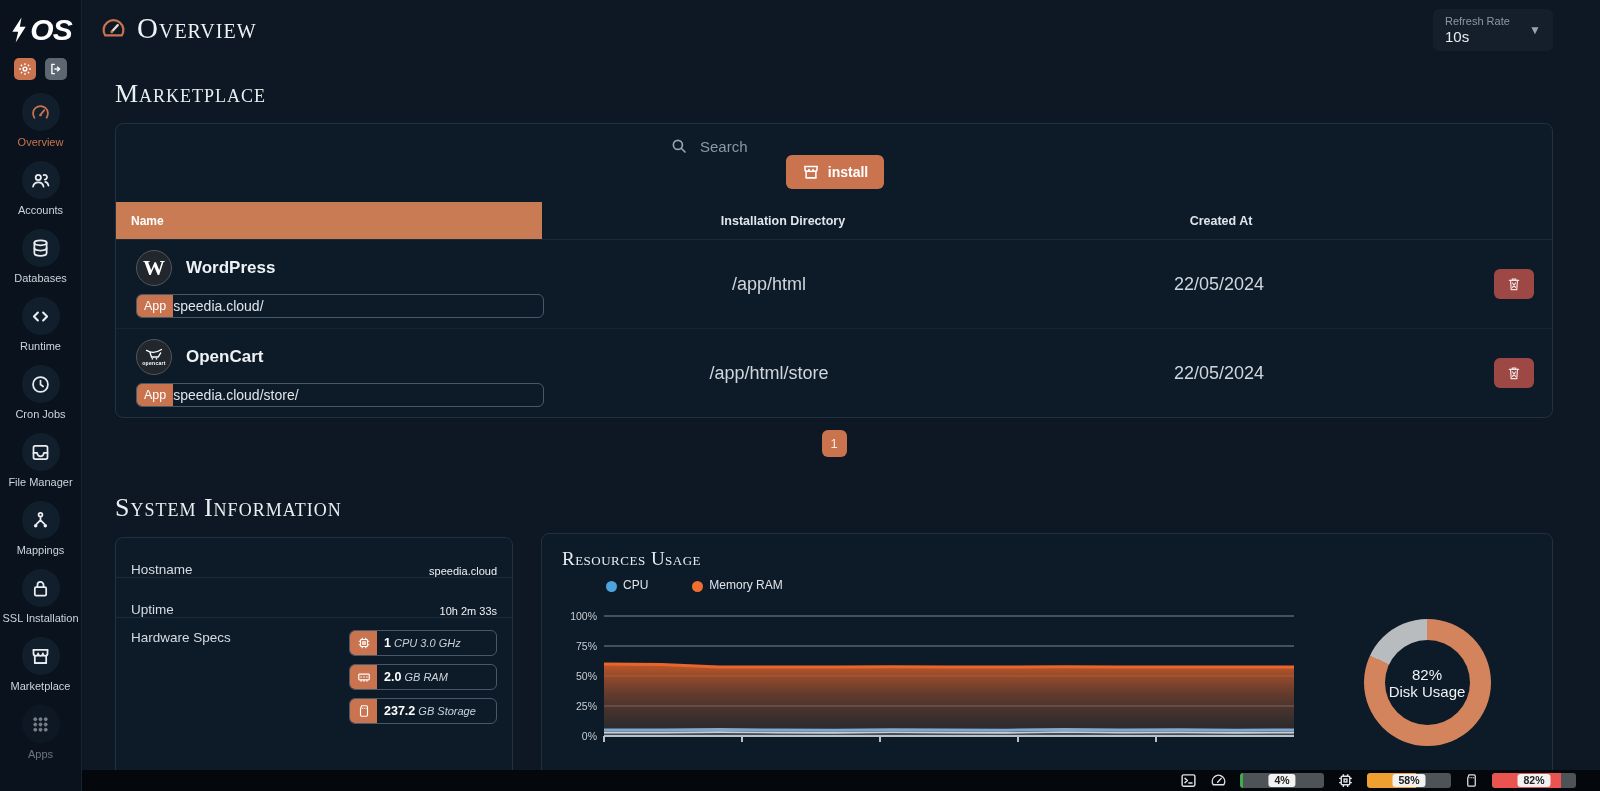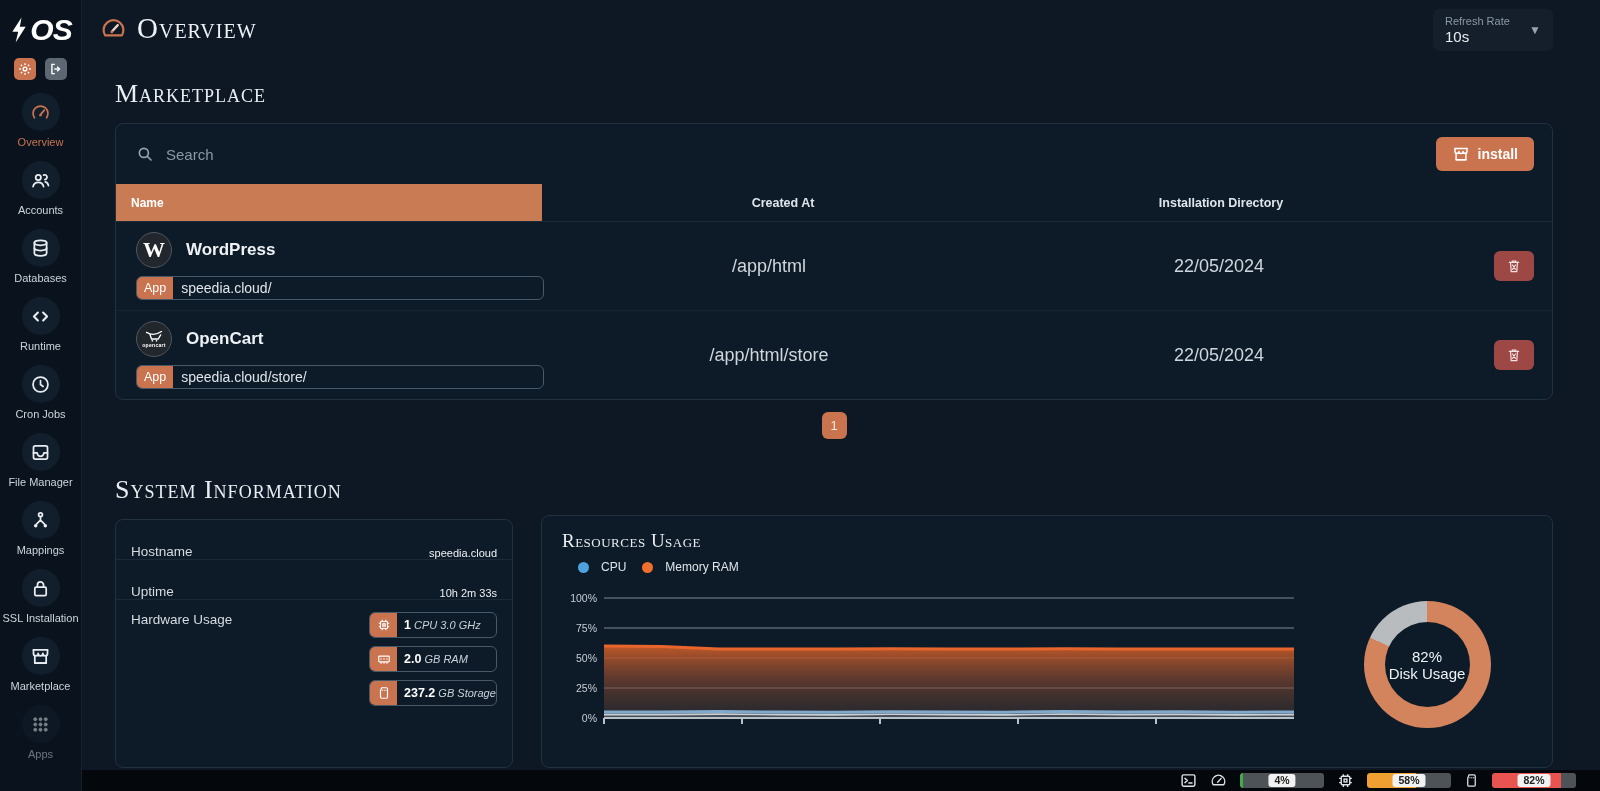--- a/index.html
+++ b/index.html
@@ -31,69 +31,69 @@
   .refresh-box { background:#141f2b; border-radius:6px; padding:6px 12px; min-width:120px; display:flex; align-items:center; justify-content:space-between; cursor:pointer; margin-top:2px; }
   .refresh-label { font-size:11px; color:#8b98a5; }
   .refresh-value { font-size:15px; color:#e8edf1; margin-top:1px; }
   .chev { color:#9aa4ae; font-size:12px; margin-left:18px; }
 
   .content { padding:0 47px 0 33px; }
   .section-title { font-family:"Liberation Serif", serif; font-variant:small-caps; font-size:26px; letter-spacing:1px; color:#e9eef2; font-weight:500; }
 
   .card { border:1px solid #203140; border-radius:8px; background:#0d1a28; }
   .mk-card { margin-top:14px; }
-  .toolbar { display:flex; align-items:center; justify-content:space-between; padding:13px 18px 13px 20px; }
+  .toolbar { display:flex; align-items:center; justify-content:space-between; padding:13px 18px 13px 20px;flex-direction:column; }
   .search-wrap { display:flex; align-items:center; gap:12px; flex:1; }
   .search-input { background:transparent; border:none; outline:none; color:#dfe5ea; font-size:15px; width:300px; font-family:"Liberation Sans", sans-serif; }
   .search-input::placeholder { color:#8b98a5; }
   .btn { background:#c9734f; border:none; border-radius:6px; color:#fff; display:flex; align-items:center; gap:8px; padding:8px 16px; font-size:14px; font-weight:700; cursor:pointer; font-family:"Liberation Sans", sans-serif; }
 
   .thead { display:flex; height:38px; align-items:stretch; border-bottom:1px solid #1b2a38;gap:44px; }
   .th-name { width:426px; background:#c97c54; color:#fff; font-size:12px; font-weight:700; display:flex; align-items:center; padding-left:15px; cursor:pointer; }
   .th { flex:1; display:flex; align-items:center; justify-content:center; font-size:12.5px; font-weight:700; color:#dfe5ea; cursor:pointer; }
   .th-actions { width:90px; }
 
   .trow { display:flex; align-items:center; border-bottom:1px solid #16242f; padding:10px 18px 10px 20px; }
   .trow:last-child { border-bottom:none; }
   .row-main { width:408px; }
   .row-top { display:flex; align-items:center; gap:14px; }
   .applogo { width:36px; height:36px; border-radius:50%; background:#22272d; border:1px solid #50565c; display:flex; flex-direction:column; align-items:center; justify-content:center; overflow:hidden; }
   .wp-w { font-family:"Liberation Serif", serif; font-size:22px; font-weight:700; color:#fff; line-height:1; }
   .oc-word { font-size:5px; color:#fff; letter-spacing:.3px; margin-top:-1px; font-weight:700; }
   .app-name { font-size:17px; font-weight:700; color:#eef2f5; }
   .url-pill { margin-top:8px; display:flex; align-items:center; border:1px solid #475968; border-radius:6px; height:24px; overflow:hidden; width:408px; cursor:text; }
   .badge { background:#c9734f; color:#fff; font-size:12.5px; padding:0 7px; height:100%; display:flex; align-items:center; flex:0 0 auto; }
-  .url-text { font-size:14px; color:#dfe5ea; padding-left:8px; }
+  .url-text { font-size:14px; color:#dfe5ea; }
   .td { flex:1; text-align:center; font-size:18px; color:#cfd6dc; }
   .td-actions { width:90px; display:flex; justify-content:flex-end; }
   .del-btn { width:40px; height:30px; background:#9e4845; border:none; border-radius:6px; display:flex; align-items:center; justify-content:center; cursor:pointer; }
 
   .pagination { display:flex; justify-content:center; margin-top:12px; }
   .page-btn { background:#c9734f; color:#ffe9dc; border:none; border-radius:6px; width:25px; height:27px; font-size:13px; cursor:pointer; font-family:"Liberation Sans", sans-serif; }
 
   .sys-section { margin-top:36px; }
   .sys-cols { display:flex; gap:28px; margin-top:14px; }
   .info-card { width:398px; height:249px; display:flex; flex-direction:column; }
   .info-row { display:flex; align-items:flex-end; justify-content:space-between; padding:0 15px; border-bottom:1px solid #1b2a38; min-height:40px; }
   .info-row:last-child { border-bottom:none; flex:1; align-items:flex-start; padding-top:12px; }
   .info-label { font-size:13.5px; color:#d6dce1; }
   .info-value { font-size:11px; color:#eef2f5; }
   .hw-row { align-items:center; padding:9px 15px; }
   .hw-chips { display:flex; flex-direction:column; gap:8px; }
-  .chip { display:flex; align-items:center; border:1px solid #475968; border-radius:6px; height:26px; overflow:hidden; width:128px; }
+  .chip { display:flex; align-items:center; border:1px solid #475968; border-radius:6px; height:26px; overflow:hidden; width:148px; }
   .chip-icon { background:#c9734f; width:27px; height:100%; display:flex; align-items:center; justify-content:center; flex:0 0 auto; }
   .chip-text { padding:0 7px; white-space:nowrap; font-size:11px; color:#dfe5ea; }
   .chip-text b { font-size:12.5px; color:#fff; }
   .chip-text i { font-style:italic; color:#cbd3da; }
   .ip-redacted { width:92px; height:13px; border-radius:4px; background:rgba(190,150,140,.55); filter:blur(4px); }
 
   .res-card { flex:1; height:253px; margin-top:-4px; padding:14px 20px; display:flex; flex-direction:column; }
   .res-title { font-family:"Liberation Serif", serif; font-variant:small-caps; font-size:19px; letter-spacing:.5px; color:#e9eef2; font-weight:500; }
   .legend { display:flex; gap:16px; margin:8px 0 2px 16px; }
-  .legend-item { display:flex; align-items:center; gap:12px; font-size:12px; color:#dfe5ea; }
+  .legend-item { display:flex; align-items:flex-end; gap:6px; font-size:12px; color:#dfe5ea;margin-left:28px; }
   .legend-dot { width:11px; height:11px; border-radius:50%; }
   .res-body { display:flex; flex:1; align-items:center; }
   .chart-wrap { flex:1; }
   .donut-wrap { width:210px; display:flex; justify-content:center; }
   .donut { width:127px; height:127px; border-radius:50%; position:relative; }
   .donut-hole { position:absolute; inset:21px; background:#0d1a28; border-radius:50%; display:flex; flex-direction:column; align-items:center; justify-content:center; }
   .donut-pct { font-size:15px; color:#eef2f5; }
   .donut-label { font-size:15px; color:#eef2f5; }
 
   
@@ -275,22 +275,22 @@
                 <path d="M4 4.5v4a2.6 2.6 0 0 0 5.3 0 2.6 2.6 0 0 0 5.4 0 2.6 2.6 0 0 0 5.3 0v-4"></path>
                 <path d="M5.5 11v8.5h13V11"></path>
                 <path d="M5.5 19.5h13"></path>
               </svg>
             <span>install</span>
           </button>
         </div>
 
         <div class="thead">
           <div class="th-name">Name</div>
+          <div class="th">Installation Directory</div>
           <div class="th">Created At</div>
-          <div class="th">Installation Directory</div>
           <div class="th-actions"></div>
         </div>
 
         <div class="trow">
           <div class="row-main">
             <div class="row-top">
               <div class="applogo">
                   <span class="wp-w">W</span>
                 </div>
               <span class="app-name">WordPress</span>
@@ -356,21 +356,21 @@
         <div class="card info-card">
           <div class="info-row">
             <span class="info-label">Hostname</span>
             <span class="info-value">speedia.cloud</span>
           </div>
           <div class="info-row">
             <span class="info-label">Uptime</span>
             <span class="info-value">10h 2m 33s</span>
           </div>
           <div class="info-row hw-row">
-            <span class="info-label">Hardware Usage</span>
+            <span class="info-label">Hardware Specs</span>
             <div class="hw-chips">
               <div class="chip">
                 <span class="chip-icon">
                     <svg width="14" height="14" viewBox="0 0 24 24" fill="none" stroke="#fff" stroke-width="2">
                       <rect x="6" y="6" width="12" height="12" rx="1.5"></rect>
                       <rect x="10" y="10" width="4" height="4"></rect>
                       <path d="M9 6V3M15 6V3M9 21v-3M15 21v-3M6 9H3M6 15H3M21 9h-3M21 15h-3"></path>
                     </svg>
                   </span>
                 <span class="chip-text"><b>1</b> <i>CPU 3.0 GHz</i></span>

